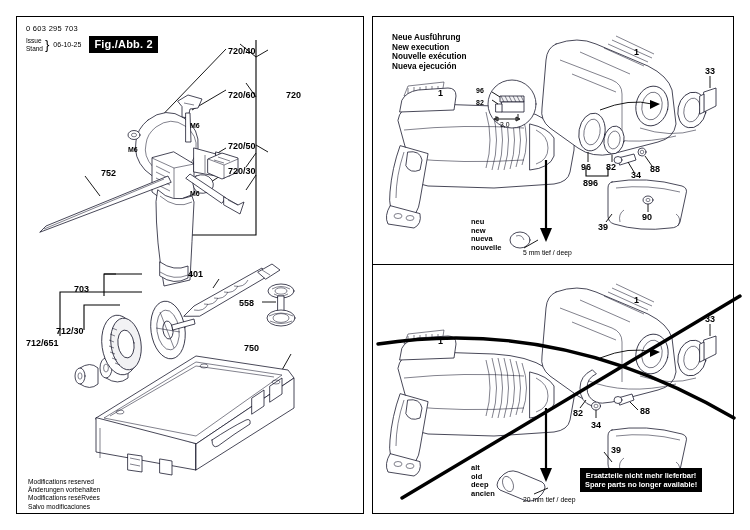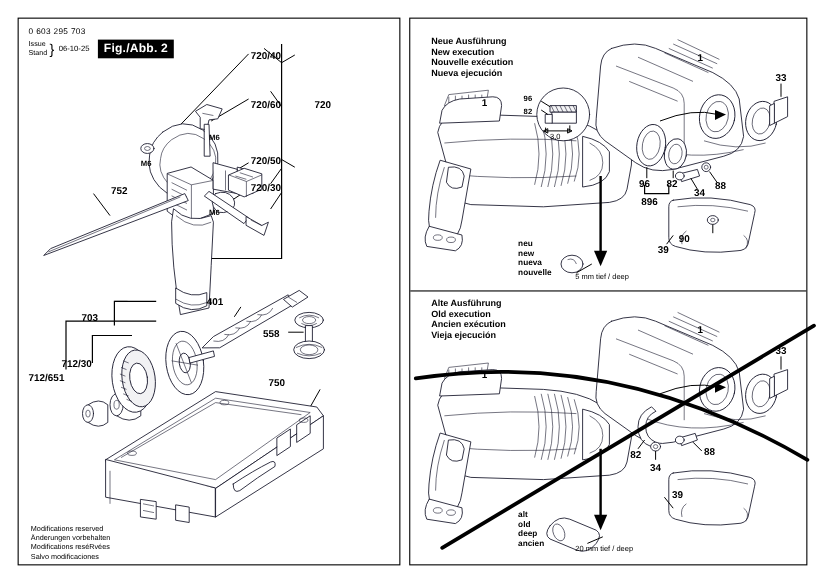--- a/index.html
+++ b/index.html
@@ -390,53 +390,51 @@
   <div class="lbl-sm" style="left:476px; top:99px;">82</div>
   <div class="dim" style="left:500px; top:121px;">3,0</div>
 
   <div class="lbl" style="left:705px; top:66px;">33</div>
   <div class="lbl" style="left:581px; top:162px;">96</div>
   <div class="lbl" style="left:606px; top:162px;">82</div>
   <div class="lbl" style="left:583px; top:178px;text-align:right;">896</div>
   <div class="lbl" style="left:631px; top:170px;">34</div>
   <div class="lbl" style="left:650px; top:164px;">88</div>
   <div class="lbl" style="left:598px; top:222px;">39</div>
-  <div class="lbl" style="left:617px; top:212px;">90</div>
+  <div class="lbl" style="left:642px; top:212px;">90</div>
 
   <div class="legend" style="left:471px; top:218px;">
     <div>neu</div>
     <div>new</div>
     <div>nueva</div>
     <div>nouvelle</div>
   </div>
   <div class="dim" style="left:523px; top:249px;">5 mm tief / deep</div>
 
-  <div class="exec" style="left:392px; top:271px;">
-    <div>Alte Ausführung</div>
-    <div>Old execution</div>
-    <div>Ancien exécution</div>
-    <div>Vieja ejecución</div>
-  </div>
   <div class="lbl" style="left:438px; top:336px;">1</div>
   <div class="lbl" style="left:634px; top:295px;">1</div>
 
   <div class="lbl" style="left:705px; top:314px;">33</div>
   <div class="lbl" style="left:573px; top:408px;">82</div>
   <div class="lbl" style="left:591px; top:420px;">34</div>
   <div class="lbl" style="left:640px; top:406px;">88</div>
   <div class="lbl" style="left:611px; top:445px;">39</div>
 
   <div class="legend" style="left:471px; top:464px;">
     <div>alt</div>
     <div>old</div>
     <div>deep</div>
     <div>ancien</div>
   </div>
   <div class="dim" style="left:523px; top:496px;">20 mm tief / deep</div>
 
+  <div class="warnbox" style="left:580px; top:468px;">
+    <div>Ersatzteile nicht mehr lieferbar!</div>
+    <div>Spare parts no longer available!</div>
+  </div>
 
   <div class="footer">
     <div>Modifications reserved</div>
     <div>Änderungen vorbehalten</div>
     <div>Modifications reséRvées</div>
     <div>Salvo modificaciones</div>
   </div>
 
 </div>
 

